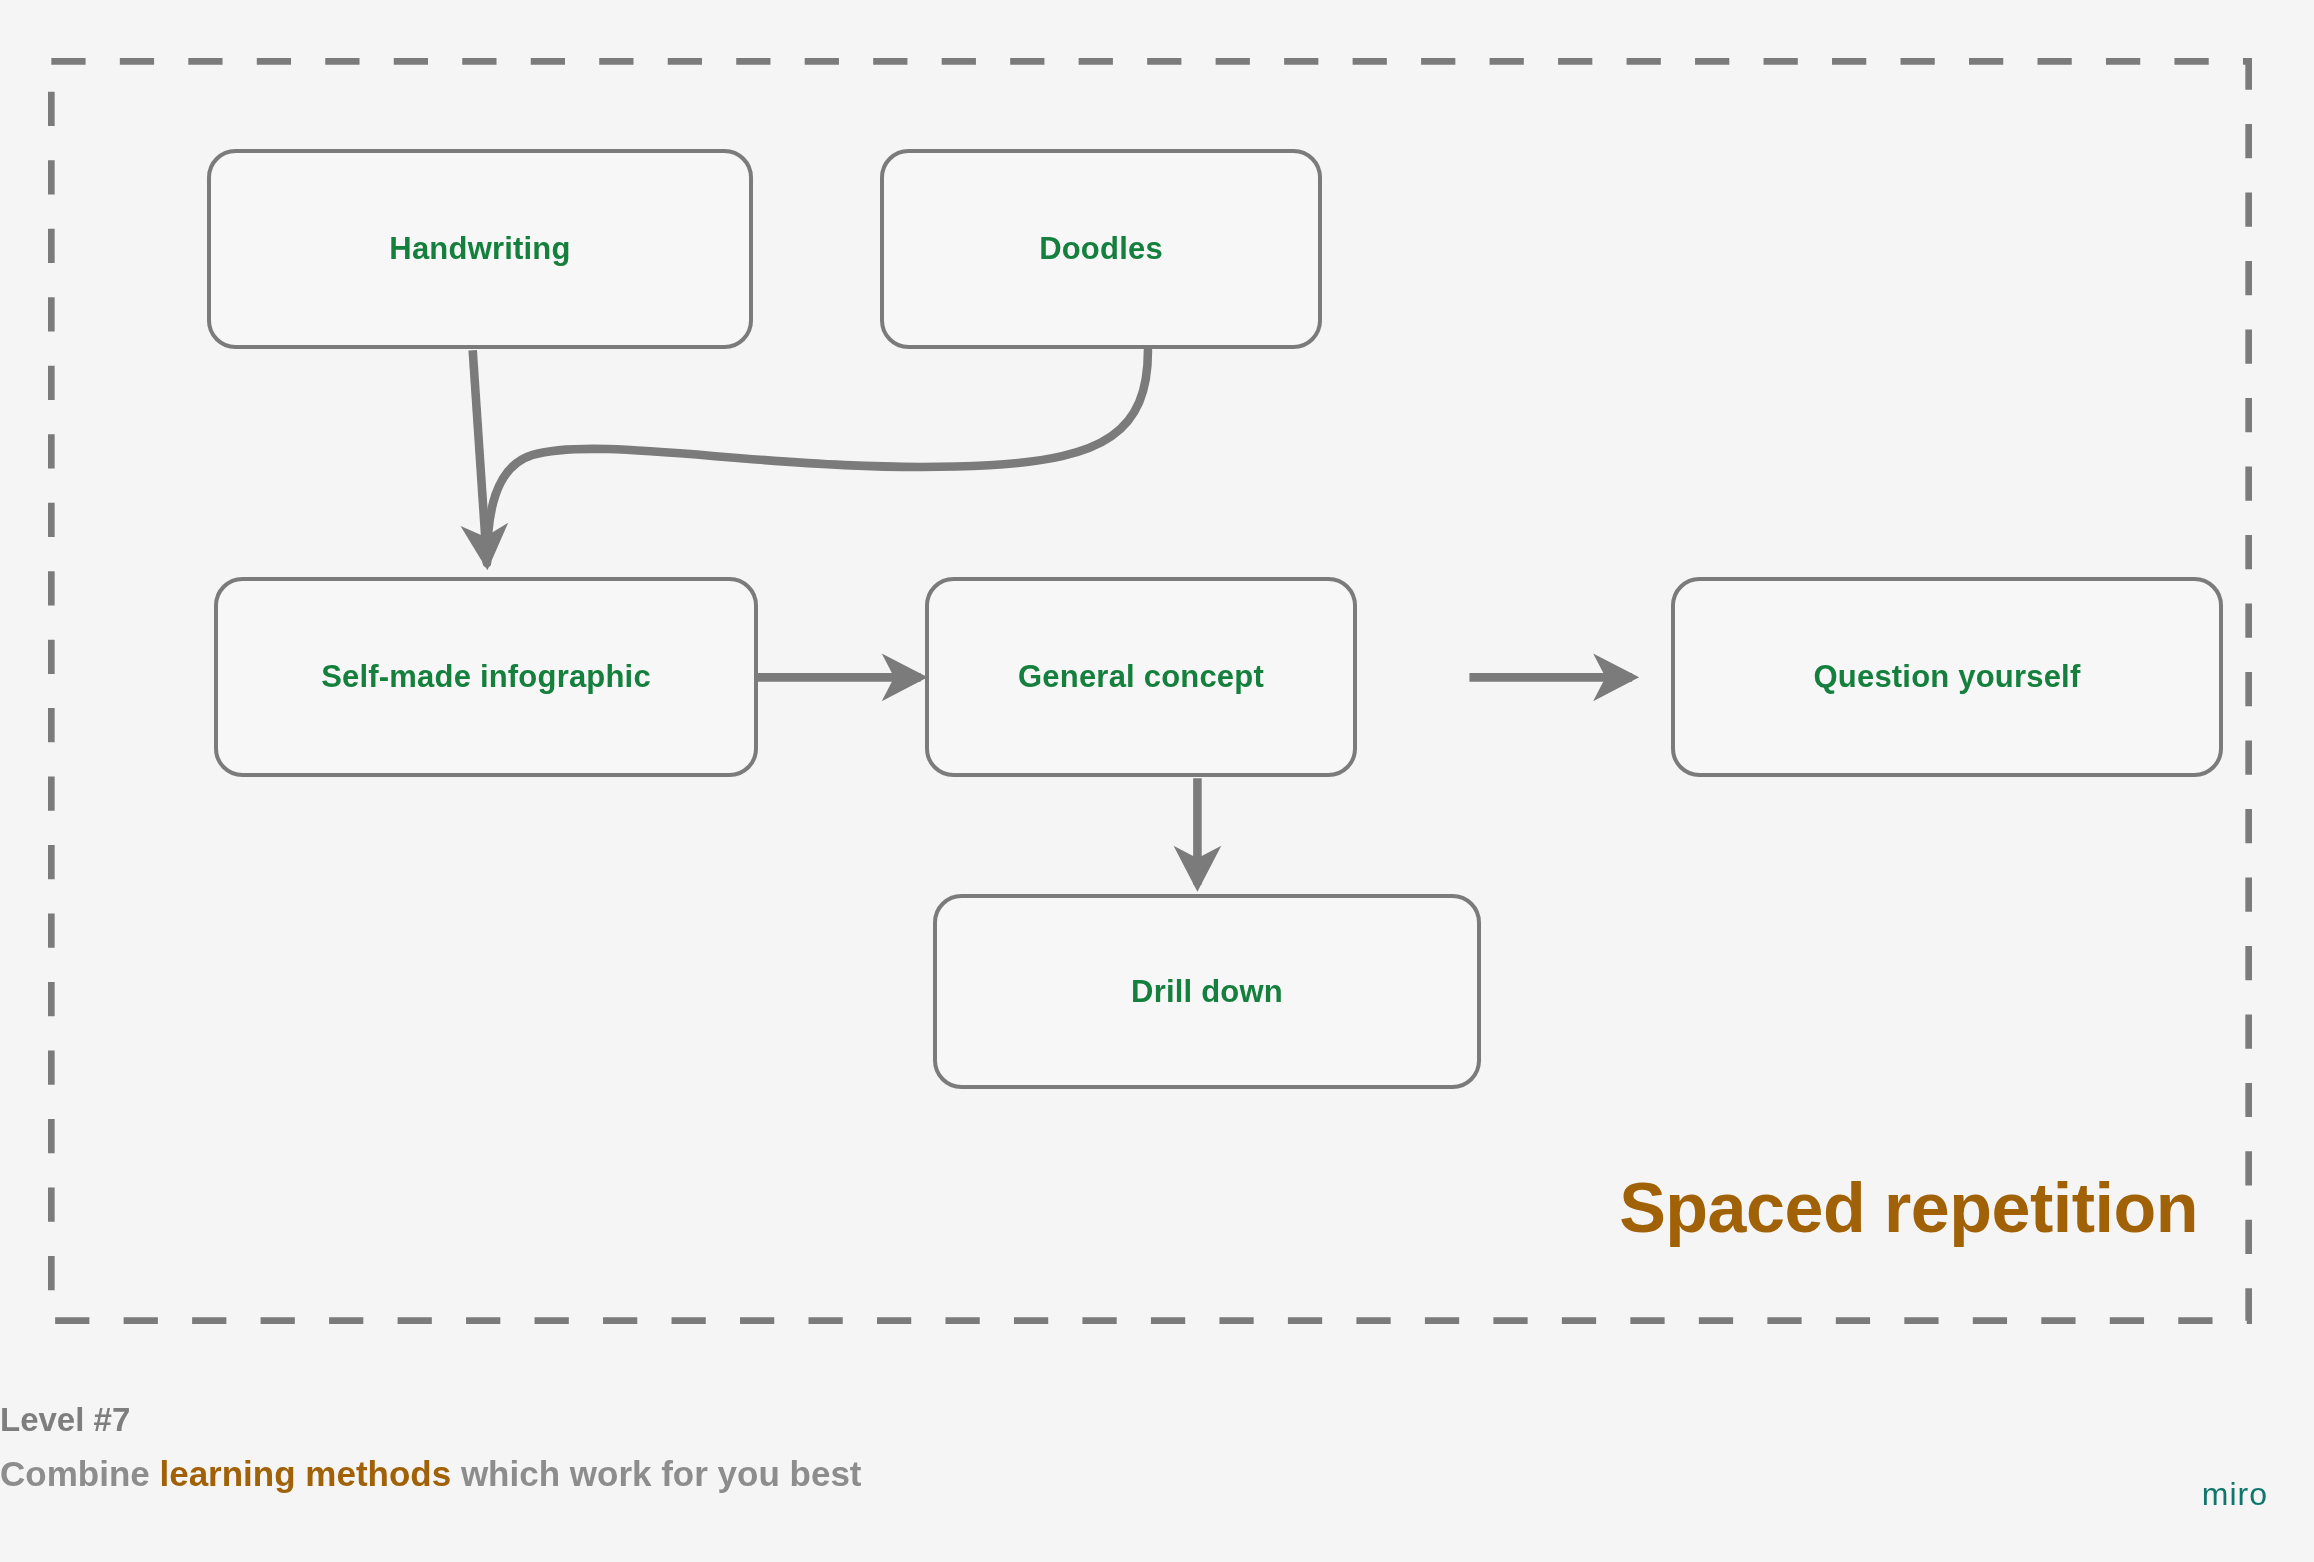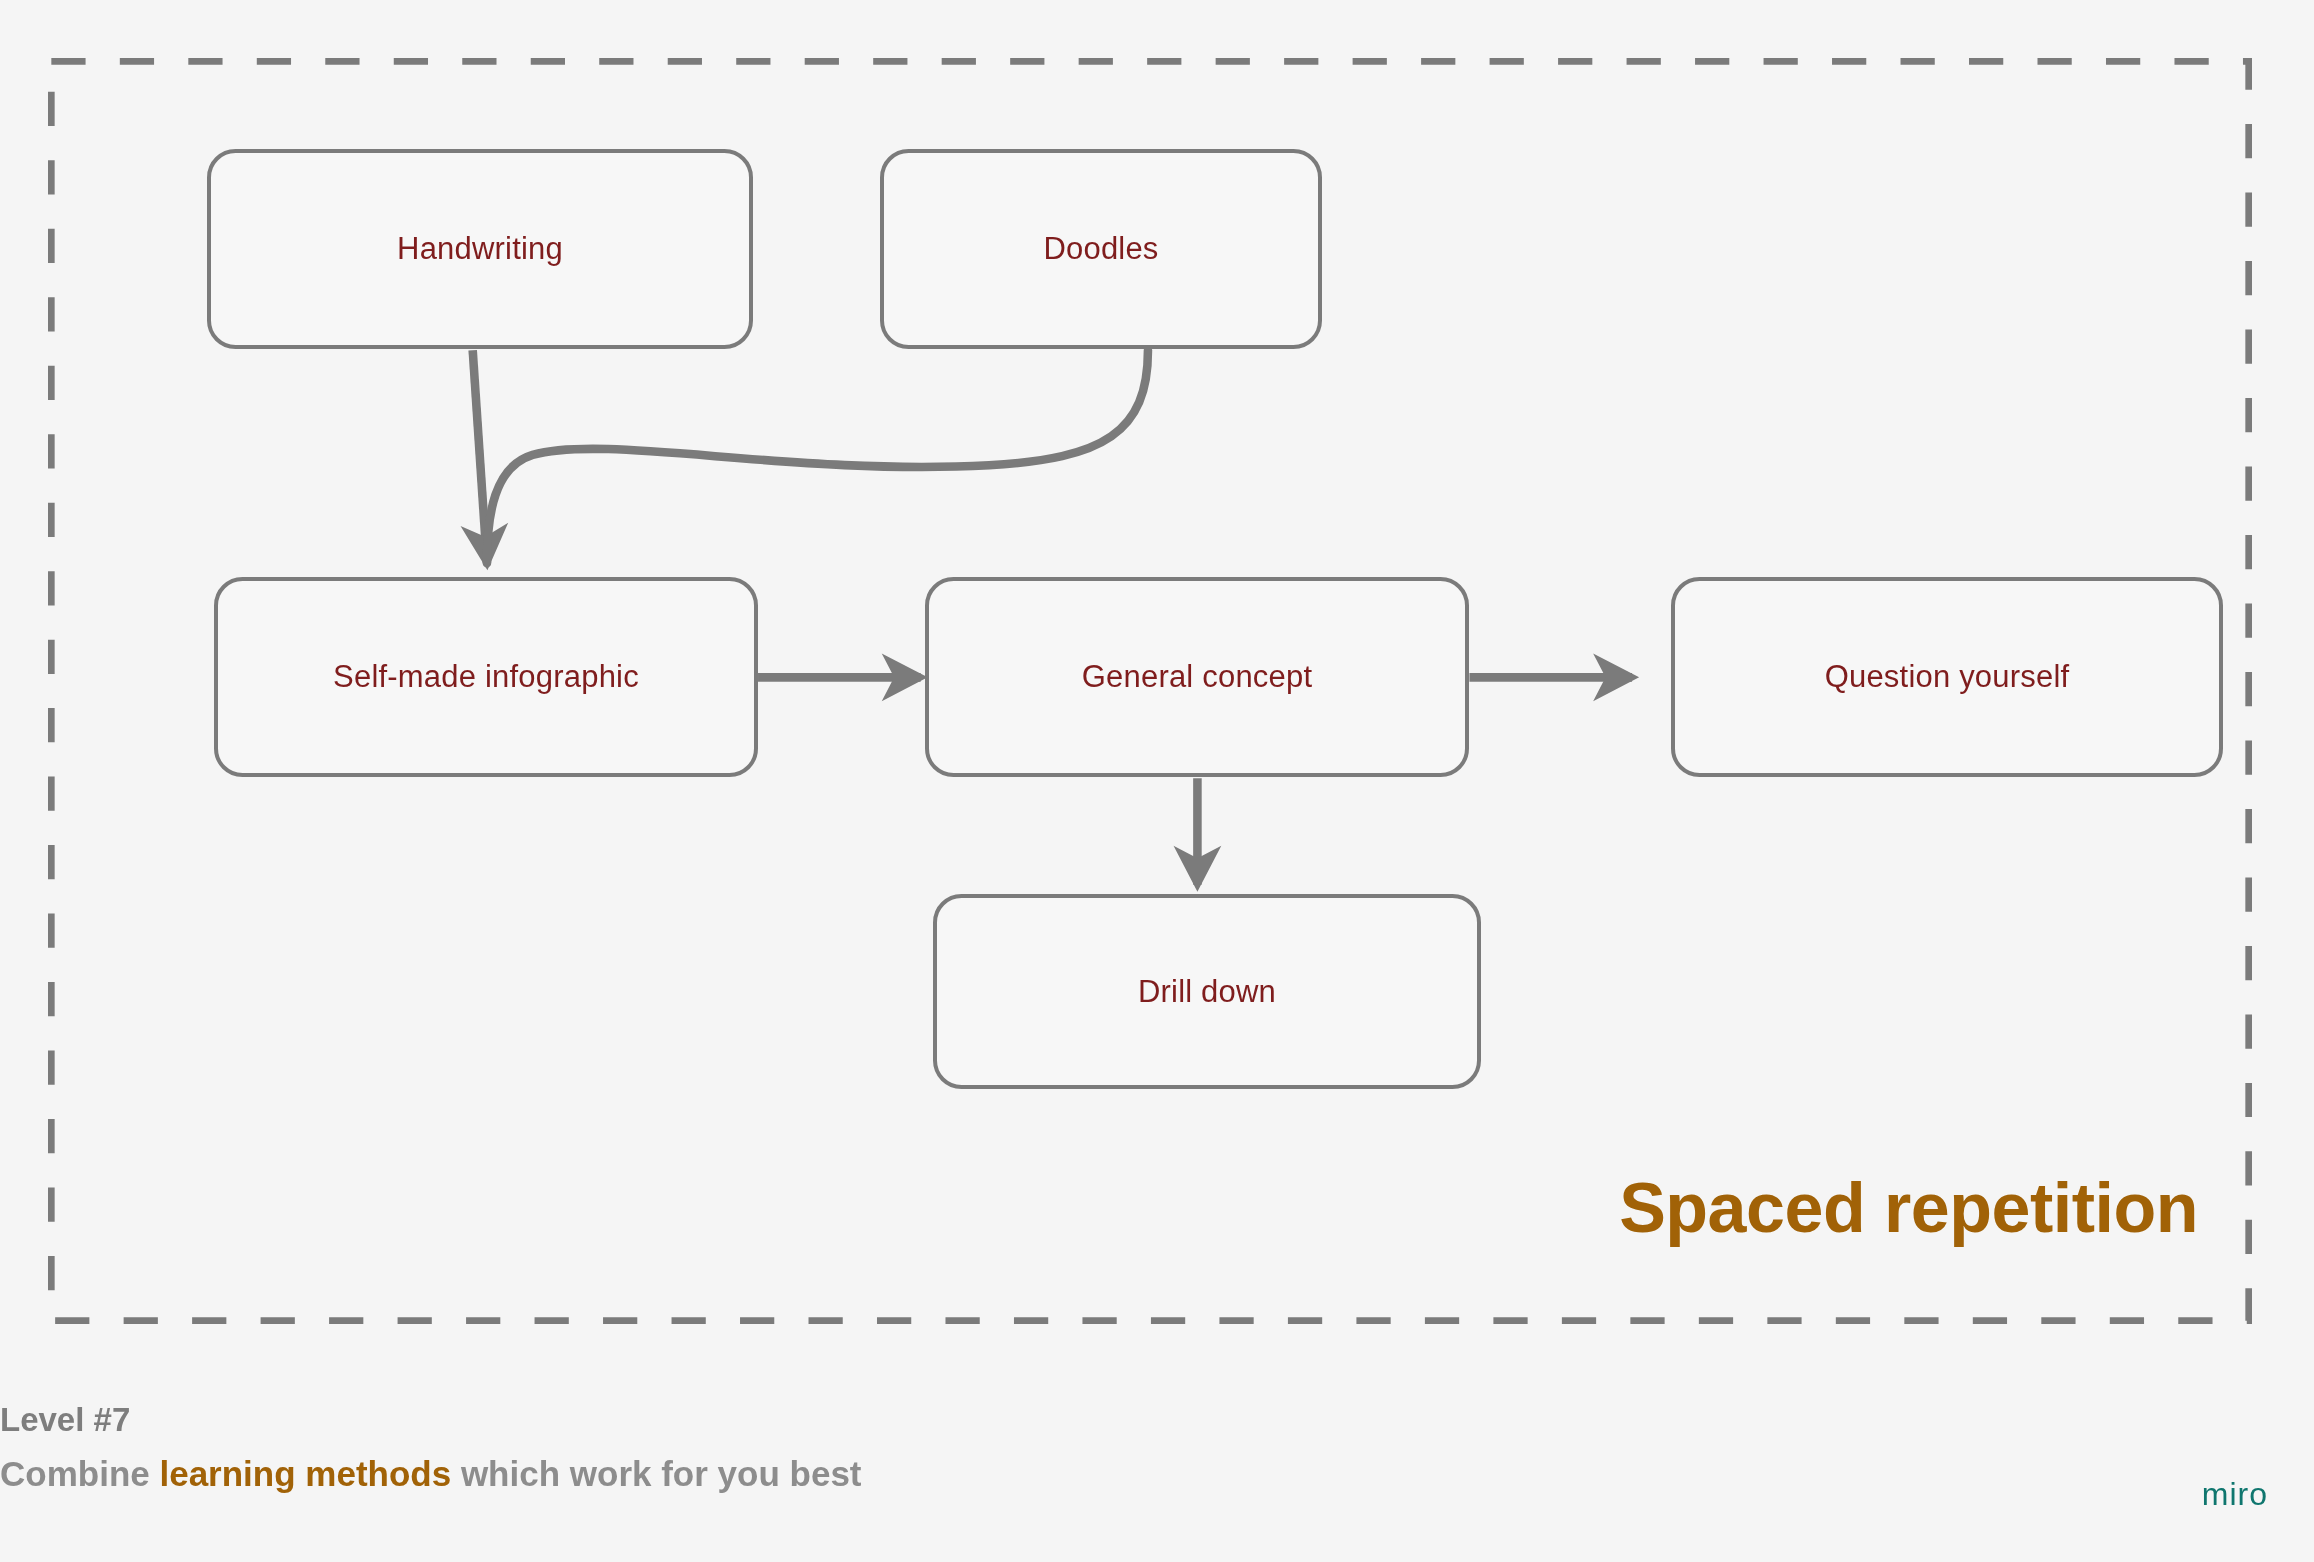--- a/index.html
+++ b/index.html
@@ -38,22 +38,22 @@
     background: #f7f7f7;
     border: 4.8px solid #7b7b7b;
     border-radius: 28.5px;
     display: flex;
     align-items: center;
     justify-content: center;
     text-align: center;
   }
   .node-label {
     font-size: 31px;
-    font-weight: 400;
-    color: #7f1d1d;
+    font-weight: 700;
+    color: #15803d;
     letter-spacing: 0.2px;
     line-height: 1.15;
     padding: 0 17px;
   }
 
   
   .connectors {
     position: absolute;
     left: 0; top: 0;
     width: 2314px;
@@ -147,21 +147,21 @@
   </div>
 
   <div class="node" style="left:214px; top:577px; width:544px; height:200px;">
     <span class="node-label">Self-made infographic</span>
   </div>
 
   <div class="node" style="left:880px; top:149px; width:442px; height:200px;">
     <span class="node-label">Doodles</span>
   </div>
 
-  <div class="node" style="left:925px; top:577px; width:544px; height:200px;">
+  <div class="node" style="left:925px; top:577px; width:432px; height:200px;">
     <span class="node-label">General concept</span>
   </div>
 
   <div class="node" style="left:1638px; top:577px; width:552px; height:200px;margin-left:33px;">
     <span class="node-label">Question yourself</span>
   </div>
 
   <div class="node" style="left:933px; top:894px; width:548px; height:195px;">
     <span class="node-label">Drill down</span>
   </div>

